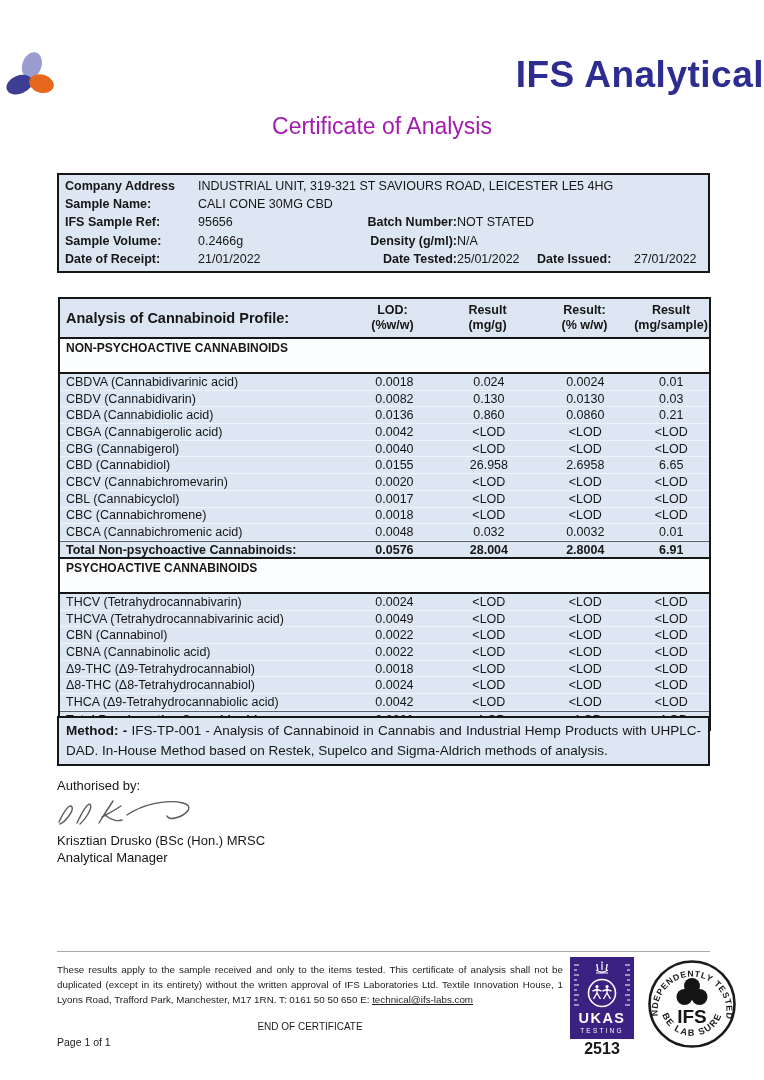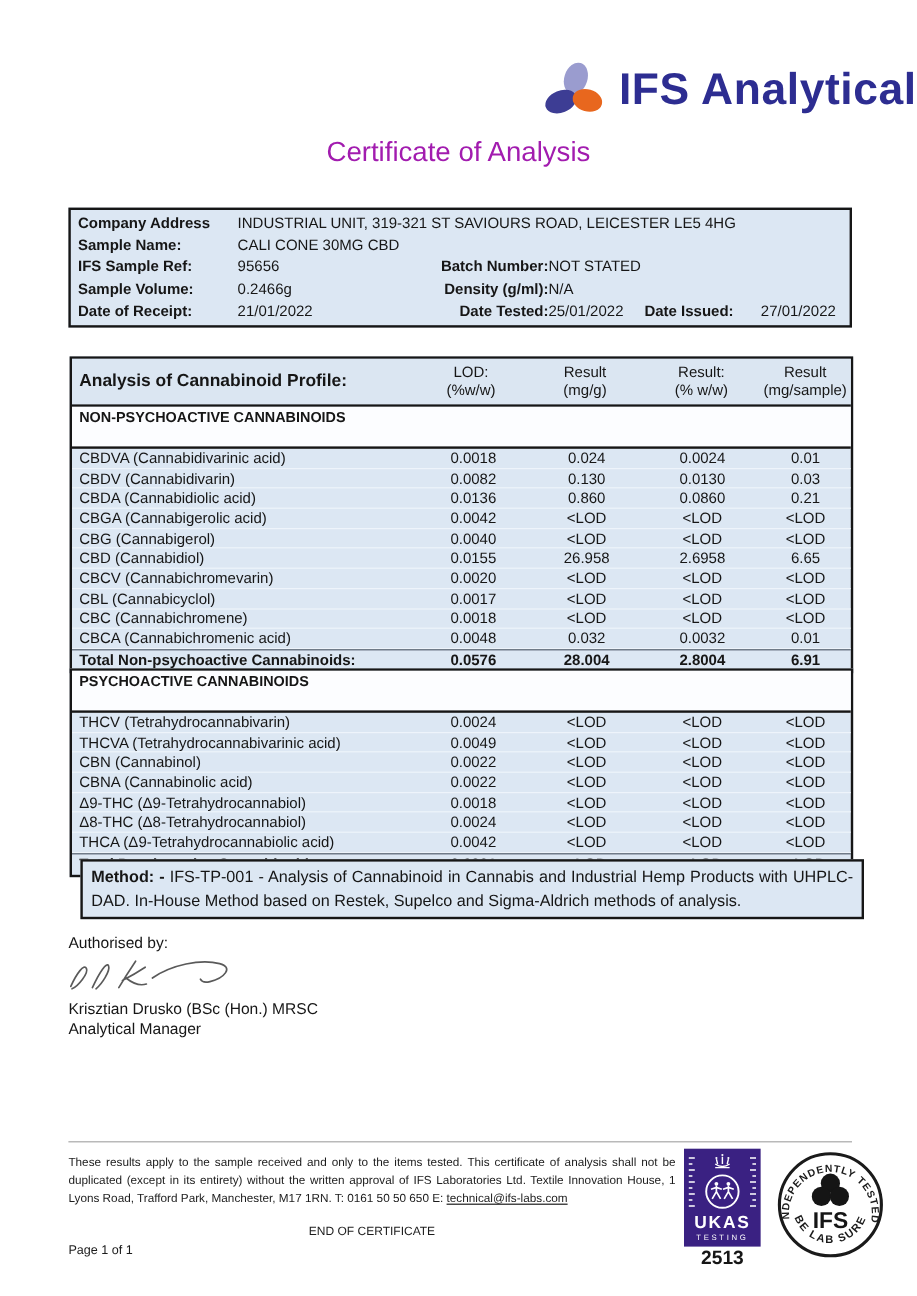--- a/index.html
+++ b/index.html
@@ -1,20 +1,20 @@
 <!DOCTYPE html>
 <html><head>
 <meta charset="utf-8">
 <style>
   * { margin:0; padding:0; box-sizing:border-box; }
   body { background:#ffffff; font-family:"Liberation Sans", sans-serif; color:#161616; }
   .page { position:relative; width:764px; height:1080px; background:#fff; overflow:hidden; }
 
   
-  .brand-row { position:absolute; top:50px; left:0; width:764px; display:flex; justify-content:flex-end; align-items:center; gap:10px; }
+  .brand-row { position:absolute; top:50px; left:0; width:764px; display:flex; justify-content:space-between; align-items:center; gap:10px; }
   .brand-name { font-size:37px; font-weight:bold; color:#2d2d91; letter-spacing:0.5px; }
   .cert-title { position:absolute; top:113px; left:0; width:764px; text-align:center; font-size:23px; color:#a21caf; }
 
   
   .info-table { position:absolute; left:57px; top:173px; width:653px; background:#dce7f3; border:2px solid #161616; padding:2px 0 3px 0; font-size:12.5px; }
   .irow { display:flex; line-height:18.2px; padding:0 6px; white-space:nowrap; }
   .b { font-weight:bold; }
   .c1 { width:133px; flex-shrink:0; }
   .c2 { width:149px; flex-shrink:0; }
   .c3 { width:110px; flex-shrink:0;text-align:right; }
@@ -22,34 +22,34 @@
   .c5 { width:97px; flex-shrink:0; }
   .cv { flex:1; }
 
   
   .atable { position:absolute; left:58px; width:653px; background:#dce7f3; border:2px solid #161616; font-size:12.5px; }
   .t1 { top:297px; }
   .t2 { top:557px; }
   .ahead { display:flex; align-items:center; background:#dbe6f2; border-bottom:2px solid #161616; min-height:40px; }
   .ahead-title { width:290px; padding-left:6px; font-weight:bold; font-size:14.5px; }
   .ahead-cols { flex:1; display:flex; align-items:center; }
-  .hcell { text-align:center; font-weight:normal; font-size:12.5px; line-height:1.22; }
+  .hcell { text-align:center; font-weight:bold; font-size:12.5px; line-height:1.22; }
   .asection { background:#fcfdff; font-weight:bold; font-size:12px; padding:2px 6px 17px 6px; border-bottom:2px solid #161616; }
   .trow { display:flex; align-items:center; height:16.7px; border-bottom:1px solid #eef4fb; }
   .trow:last-child { border-bottom:none; }
   .trow.total { font-weight:bold; border-top:1px solid #55606e; height:18px; }
   .tname { width:290px; padding-left:6px; white-space:nowrap; }
   .tnum { text-align:center; }
   .tnum:nth-child(2), .hcell:nth-child(1) { width:93px; }
   .tnum:nth-child(3), .hcell:nth-child(2) { width:97px; }
   .tnum:nth-child(4), .hcell:nth-child(3) { width:97px; }
   .tnum:nth-child(5), .hcell:nth-child(4) { width:76px; }
 
   
-  .method { position:absolute; left:57px; top:716px; width:653px; background:#dce7f3; border:2px solid #161616; padding:3px 7px 4px 7px; font-size:13.5px; line-height:1.45; text-align:justify;margin-left:10px; }
+  .method { position:absolute; left:57px; top:716px; width:653px; background:#dce7f3; border:2px solid #161616; padding:3px 7px 4px 7px; font-size:13.5px; line-height:1.45; text-align:justify; }
   .mlabel { font-weight:bold; }
 
   
   .auth { position:absolute; left:57px; top:778px; font-size:13px; }
   .sig-svg { position:absolute; left:55px; top:792px; }
   .signame { position:absolute; left:57px; top:833px; font-size:13px; }
   .sigtitle { position:absolute; left:57px; top:850px; font-size:13px; }
 
   
   .footline { position:absolute; left:57px; top:951px; width:653px; border-top:1px solid #a8a8a8; }

